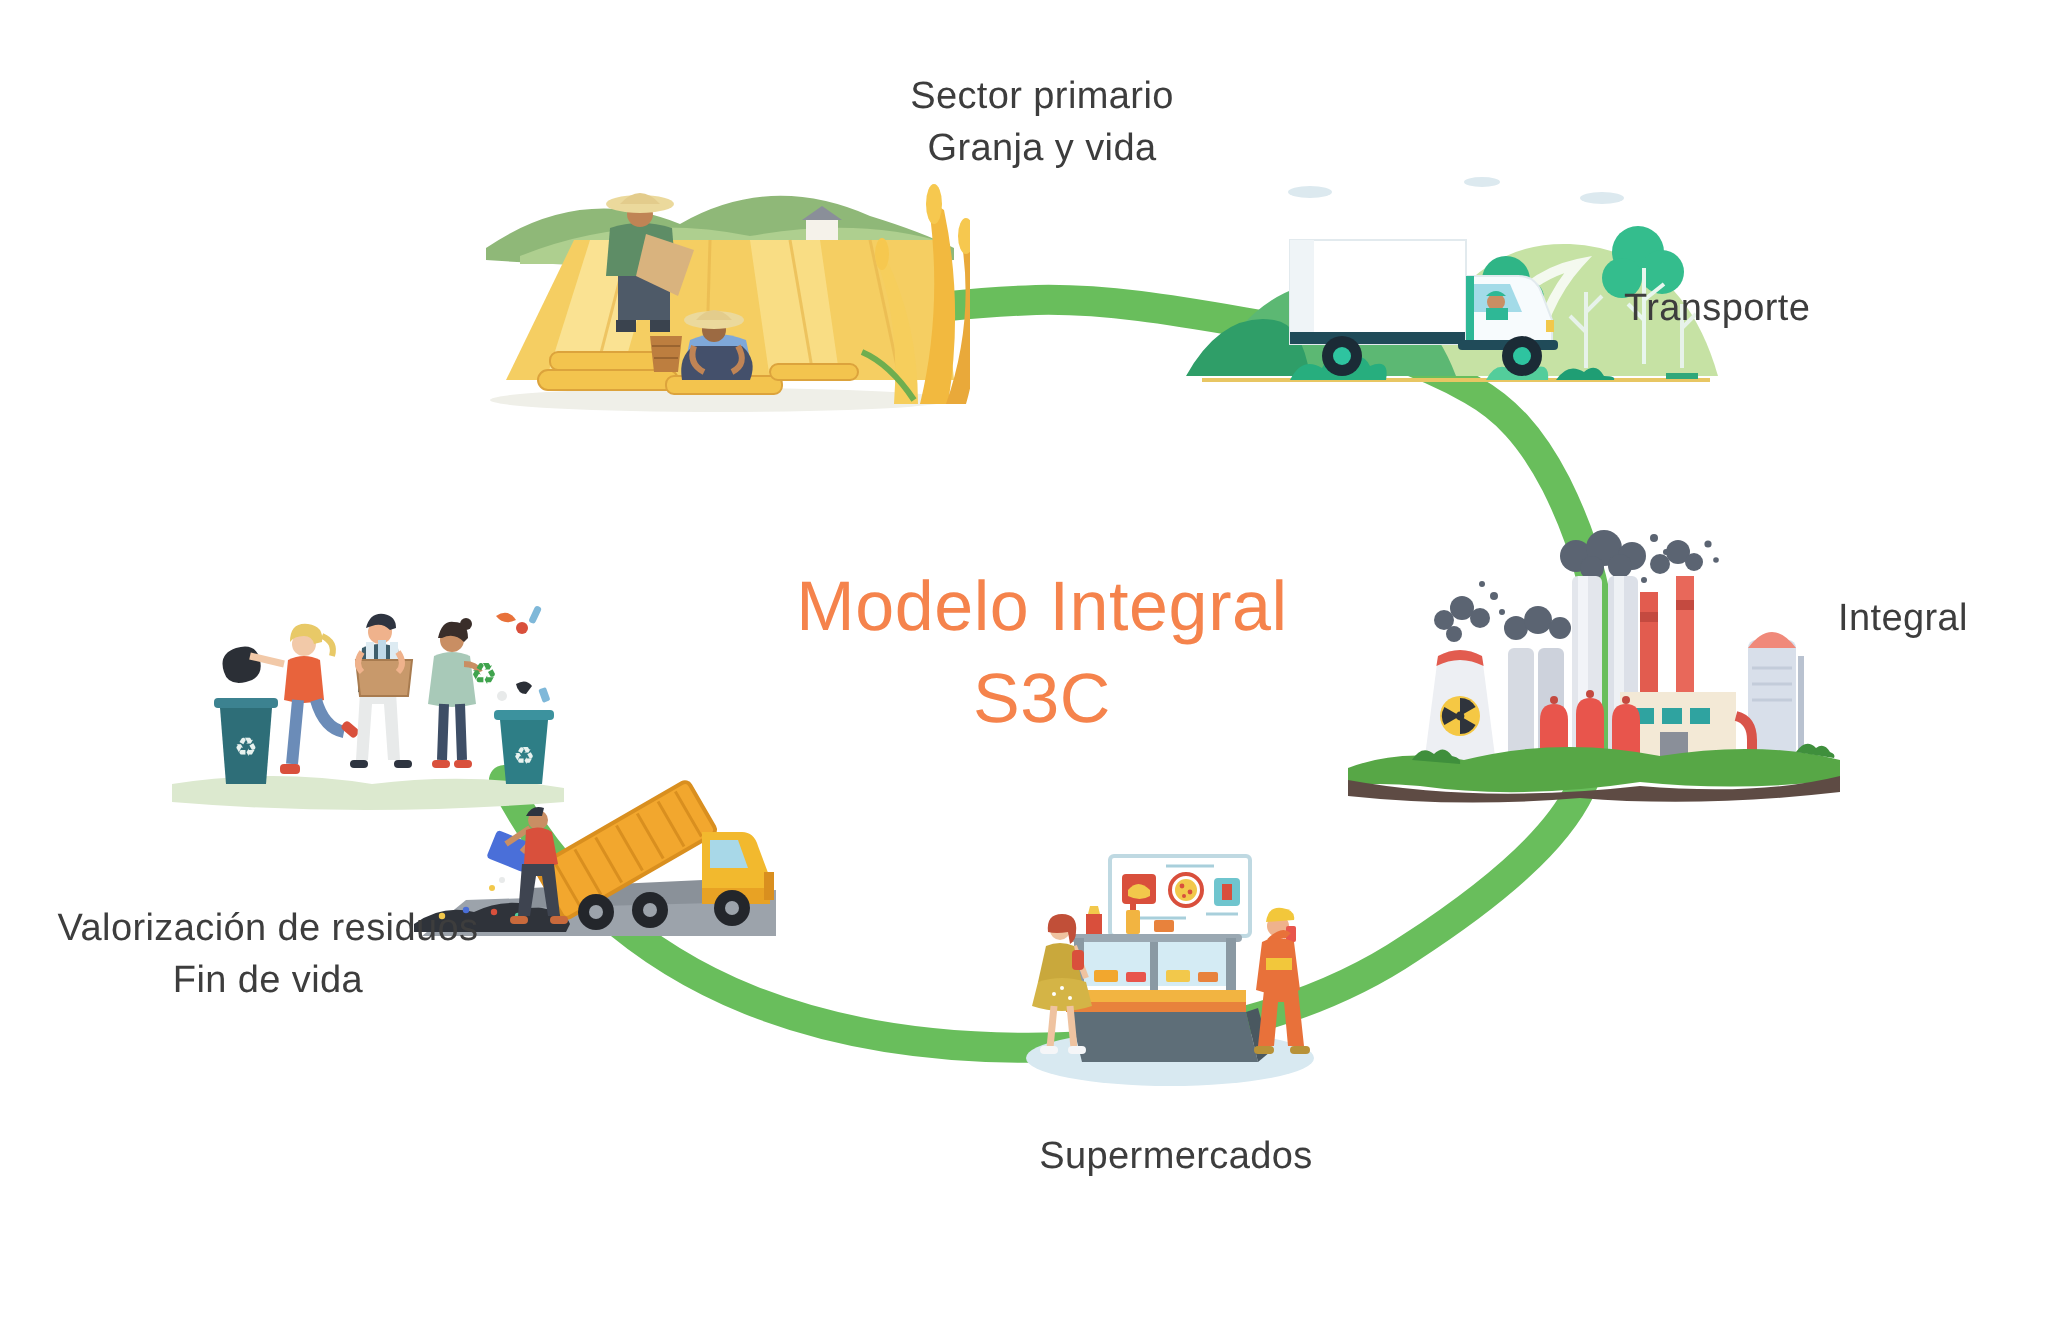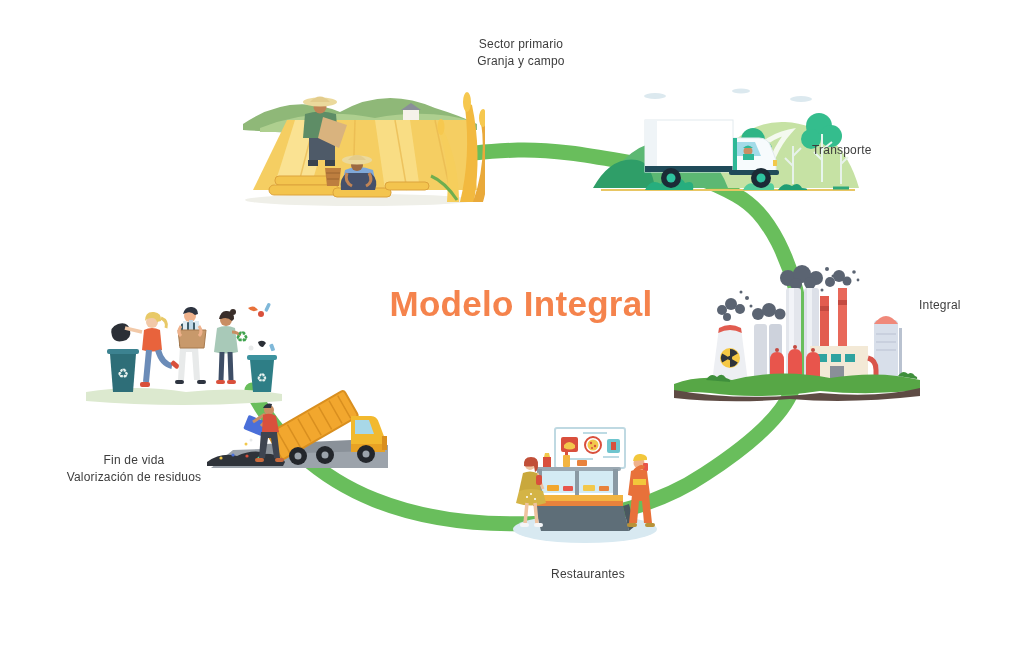--- a/index.html
+++ b/index.html
@@ -8,27 +8,27 @@
     background:var(--background,#fff);
     font-family:"Liberation Sans", sans-serif;
     overflow:hidden;position:relative;
   }
   .stage{position:absolute;inset:0;width:1024px;height:659px;}
   .ring-svg{position:absolute;left:0;top:0;}
   .ring{fill:none;stroke:var(--ring-green,#69BE5C);stroke-width:15;stroke-linecap:round;}
   .illus{position:absolute;}
   .label{
     position:absolute;color:var(--text-color,#3d3d3d);
-    font-size:12px;line-height:1.38;letter-spacing:.2px;
+    font-size:19px;line-height:1.38;letter-spacing:.2px;
   }
   .label.center{text-align:center;}
   .title{
     position:absolute;left:346px;top:281px;width:350px;
     text-align:center;color:var(--accent-orange,#F5834C);
-    font-size:35px;font-weight:700;line-height:1.3;letter-spacing:.3px;
+    font-size:35px;font-weight:400;line-height:1.3;letter-spacing:.3px;
   }
 </style>
 </head>
 <body>
 
 <div class="stage">
 
   <svg class="ring-svg" width="1024" height="659" viewBox="0 0 1024 659">
     <path class="ring" d="M252,390 C275,438 320,478 375,500 C430,522 490,526 545,523
          C605,519 662,503 705,474 C748,446 778,420 790,395
@@ -385,37 +385,38 @@
       <path d="M62,26 L50,34 M68,27 L58,38" stroke="#C98E63" stroke-width="3" fill="none"></path>
       <path d="M60,27 q7,-3 13,1 l3,16 q-9,3 -17,0 Z" fill="#D9503C"></path>
       <path d="M58,44 l-2,26 h6 l3,-20 h3 l3,20 h6 l-3,-26 Z" fill="#3E4450"></path>
       <rect x="52" y="70" width="9" height="4" rx="2" fill="#C96A3C"></rect>
         <rect x="72" y="70" width="9" height="4" rx="2" fill="#C96A3C"></rect>
     </g>
   </svg>
 
   <div class="title">
     <div>Modelo Integral</div>
+    <div>S3C</div>
   </div>
 
   <div class="label center" style="left:371px;top:36px;width:300px">
     <div>Sector primario</div>
-    <div>Granja y campo</div>
+    <div>Granja y vida</div>
   </div>
 
   <div class="label" style="left:812px;top:142px">
     <div>Transporte</div>
   </div>
 
   <div class="label" style="left:919px;top:297px">
     <div>Integral</div>
   </div>
 
   <div class="label center" style="left:438px;top:566px;width:300px">
-    <div>Restaurantes</div>
+    <div>Supermercados</div>
   </div>
 
   <div class="label center" style="left:0px;top:452px;width:268px">
+    <div>Valorización de residuos</div>
     <div>Fin de vida</div>
-    <div>Valorización de residuos</div>
   </div>
 
 </div>
 
 </body></html>

